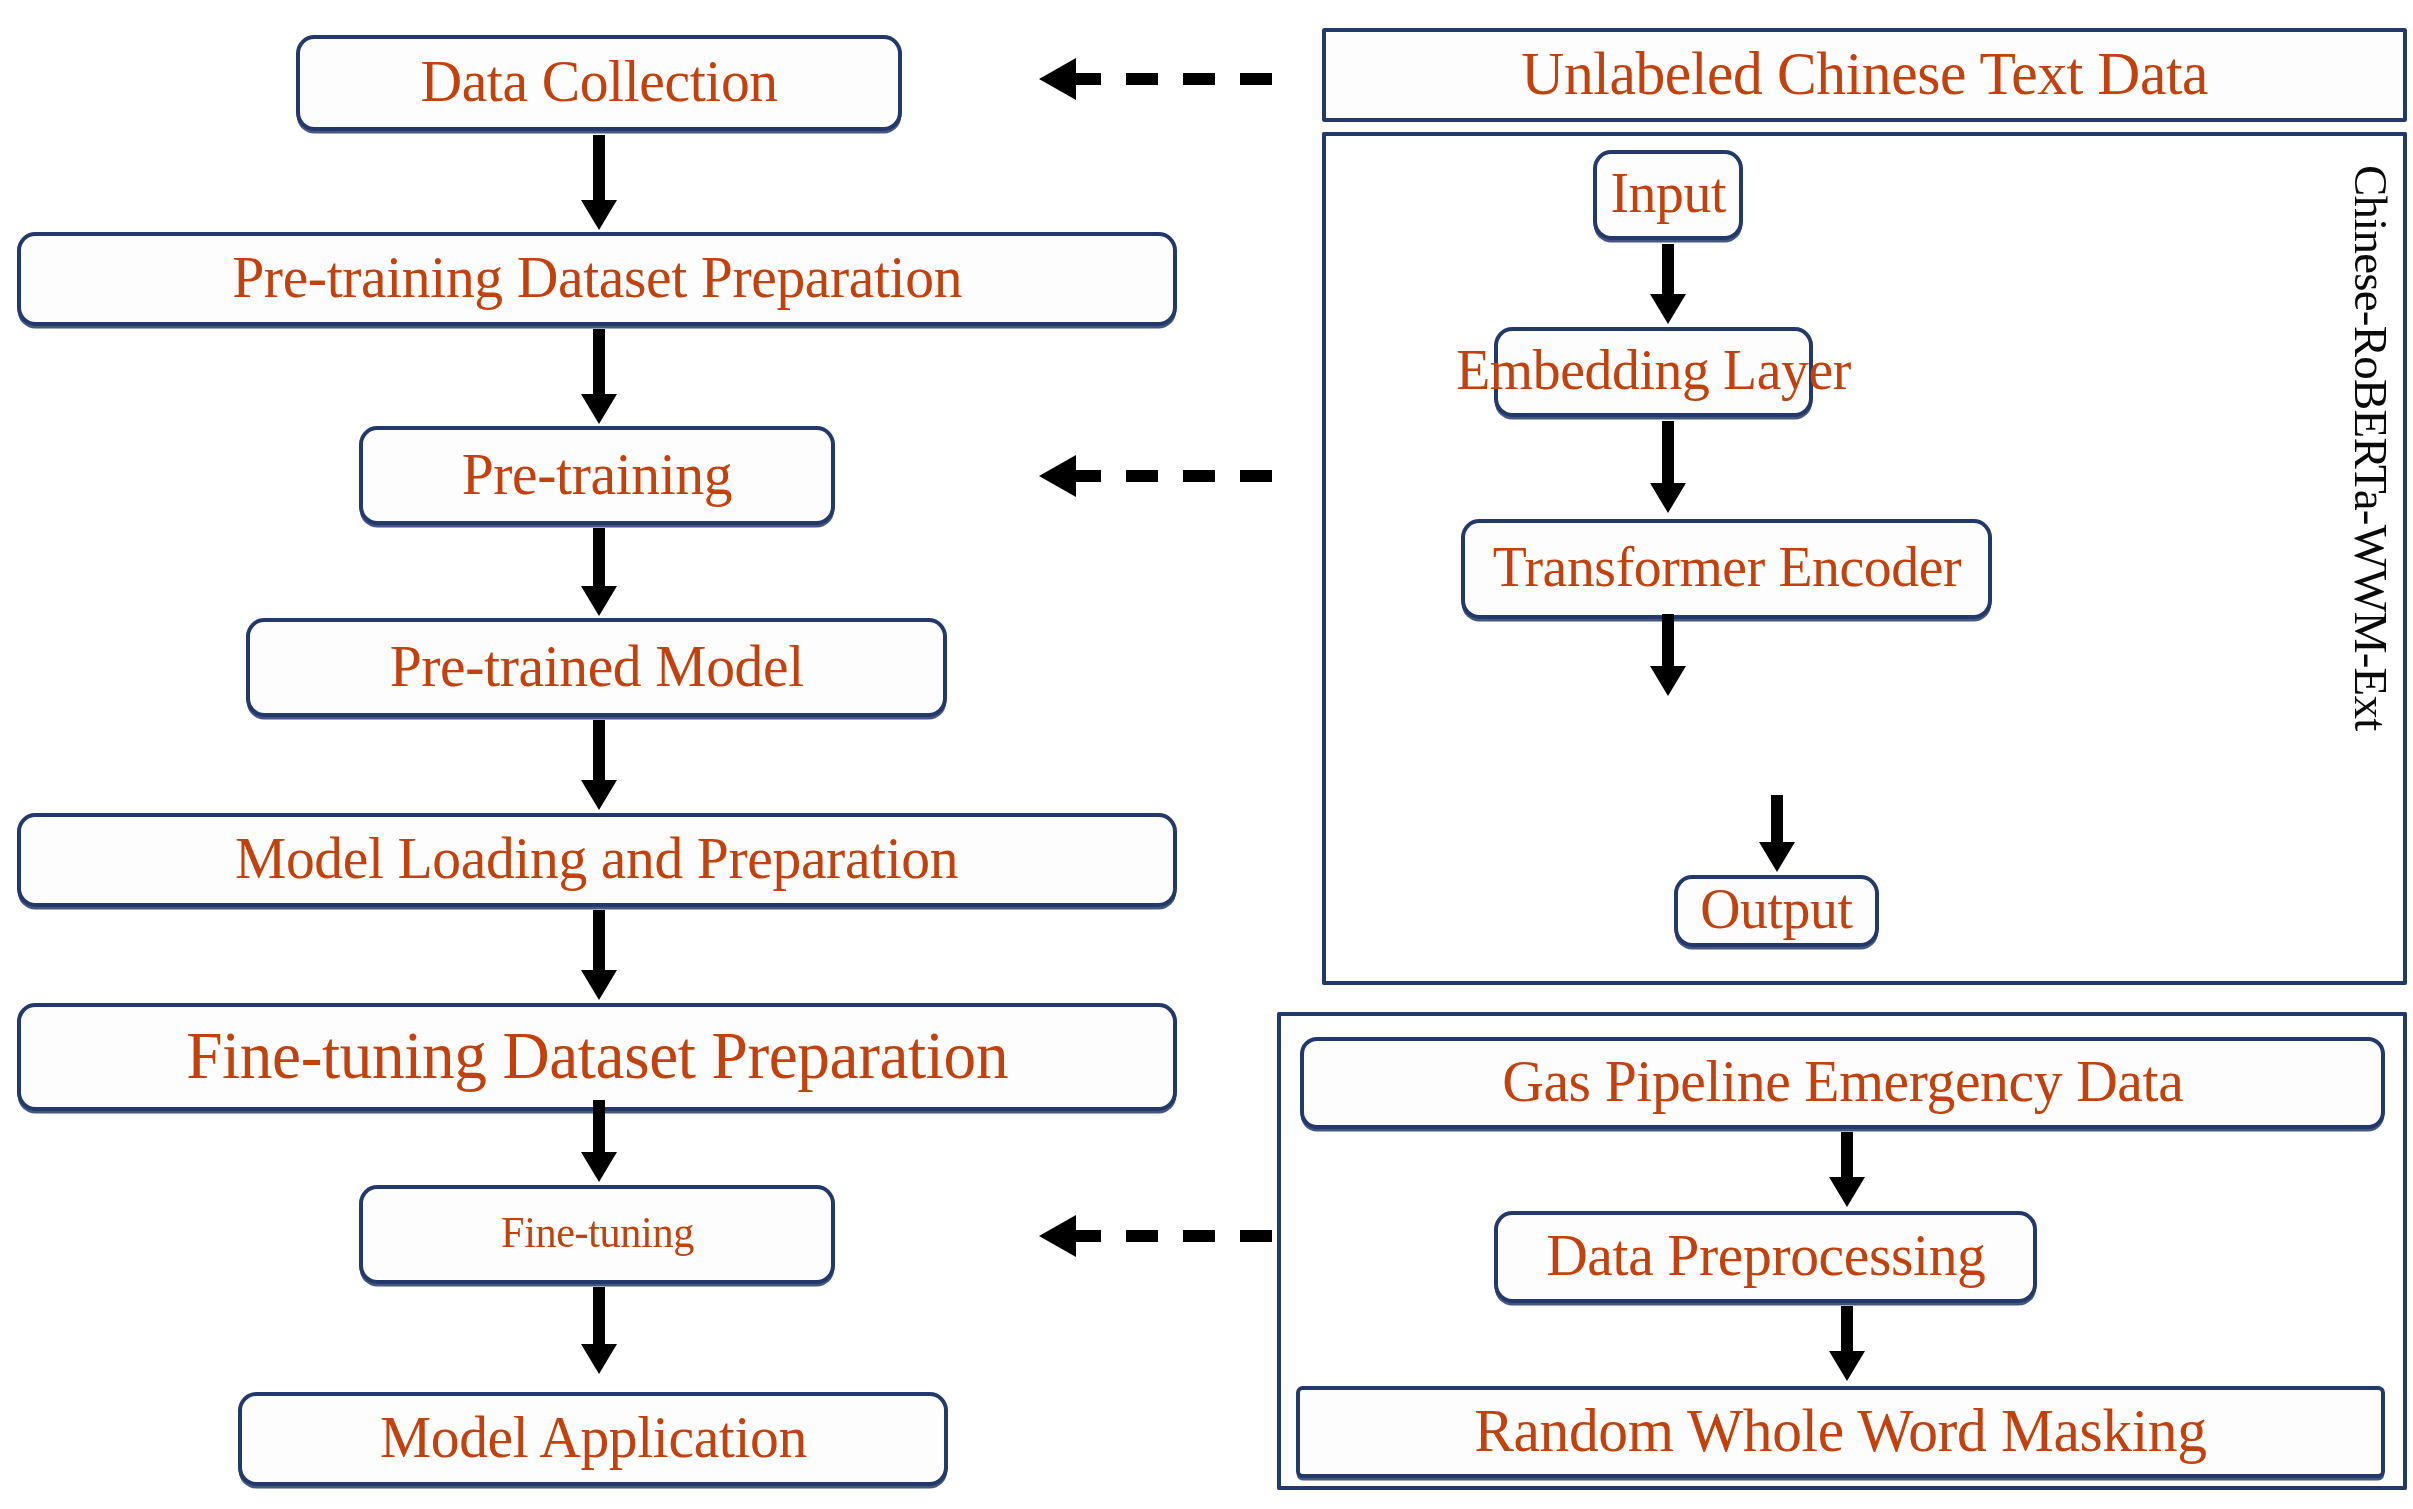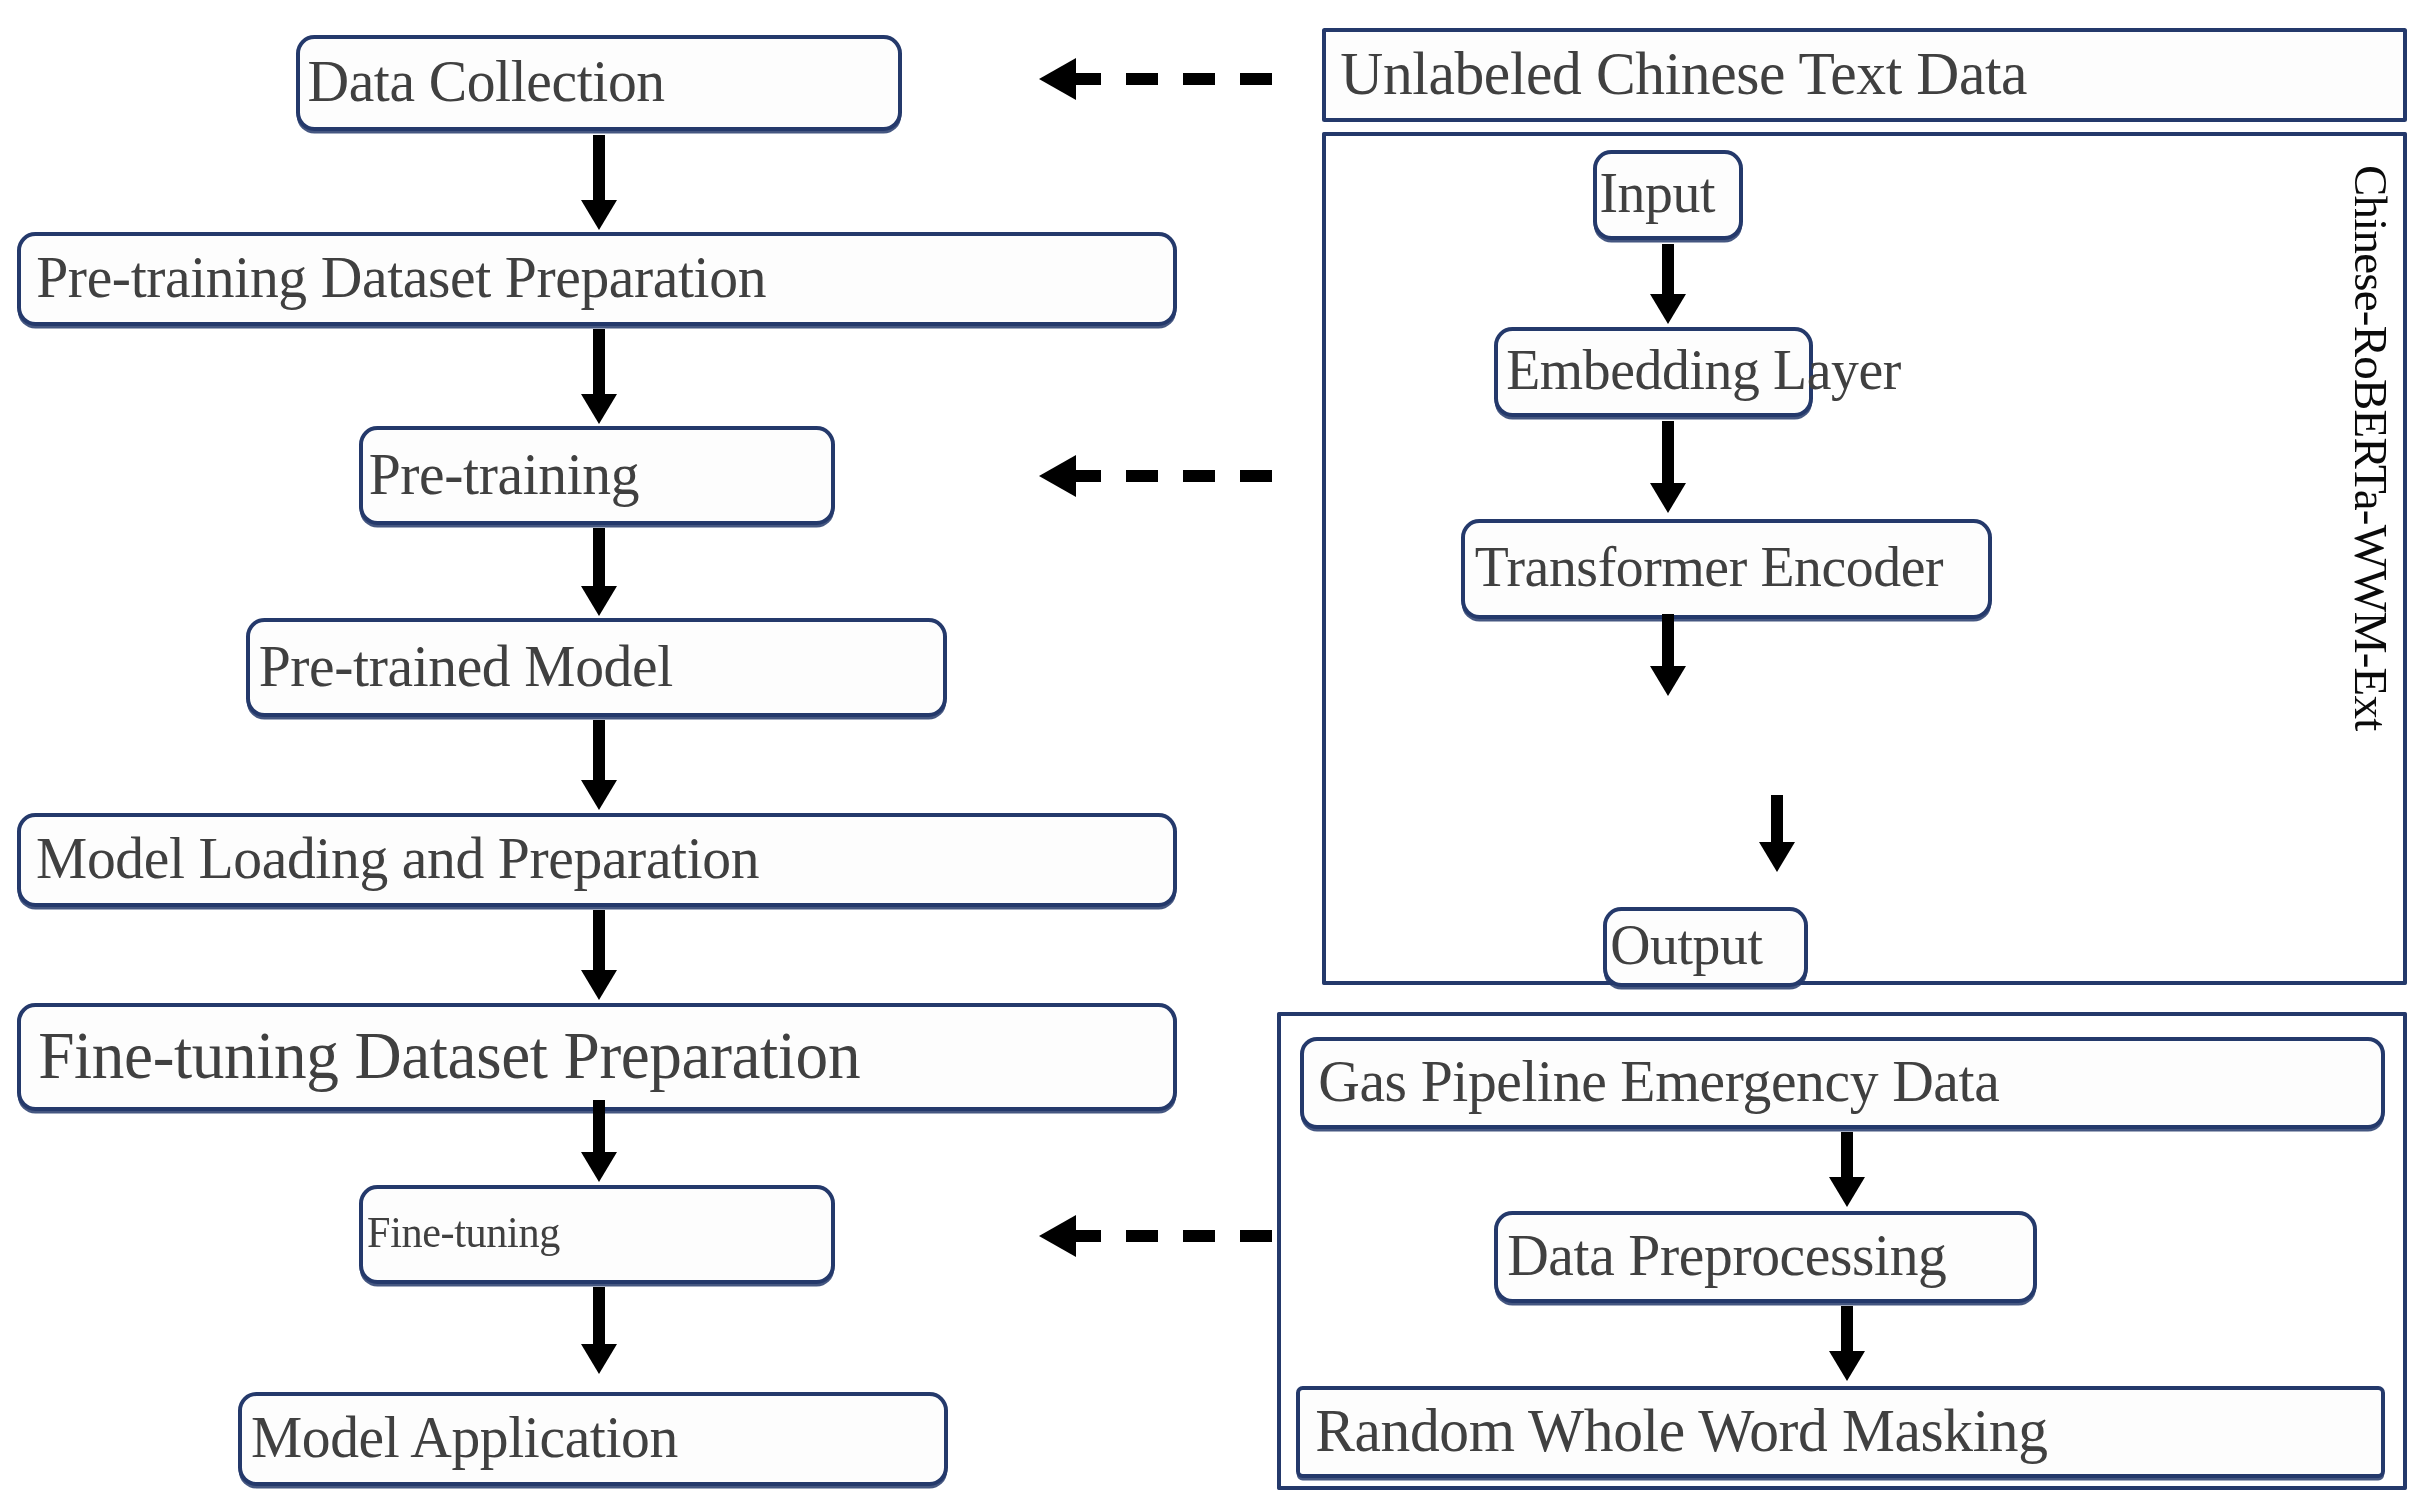--- a/index.html
+++ b/index.html
@@ -18,22 +18,22 @@
 
   
   .node {
     position: absolute;
     box-sizing: border-box;
     border: 4.2px solid #24396b;
     border-radius: 18.4px;
     background: #fdfdfd;
     display: flex;
     align-items: center;
-    justify-content: flex-start;
-    color: #404040;
+    justify-content: center;
+    color: #c2410c;
     line-height: 1;
     white-space: nowrap;
     letter-spacing: -0.4px;
     
     box-shadow: 0 3.3px 0 -0.8px rgba(36,57,107,0.85);
   }
   .node span {
     display: block;
     transform: scaleX(0.96);
     padding-bottom: 3.3px;
@@ -237,21 +237,21 @@
     <div class="shaft" style="height:55px;"></div>
     <div class="head" style="top:52px;"></div>
   </div>
 
 
   <div class="varrow" style="left:1777px; top:795px;">
     <div class="shaft" style="height:50px;"></div>
     <div class="head" style="top:47px;"></div>
   </div>
 
-  <div class="node" style="left:1603px; top:875px; width:205px; height:80px; font-size:58px;margin-top:32px;">
+  <div class="node" style="left:1674px; top:875px; width:205px; height:72px; font-size:58px;">
     <span>Output</span>
   </div>
 
   <div class="panel" style="left:1277px; top:1012px; width:1130px; height:478px;"></div>
 
   <div class="node square" style="left:1300px; top:1037px; width:1085px; height:92px; font-size:60px; border-radius:17px;">
     <span>Gas Pipeline Emergency Data</span>
   </div>
 
   <div class="varrow" style="left:1847px; top:1132px;">

